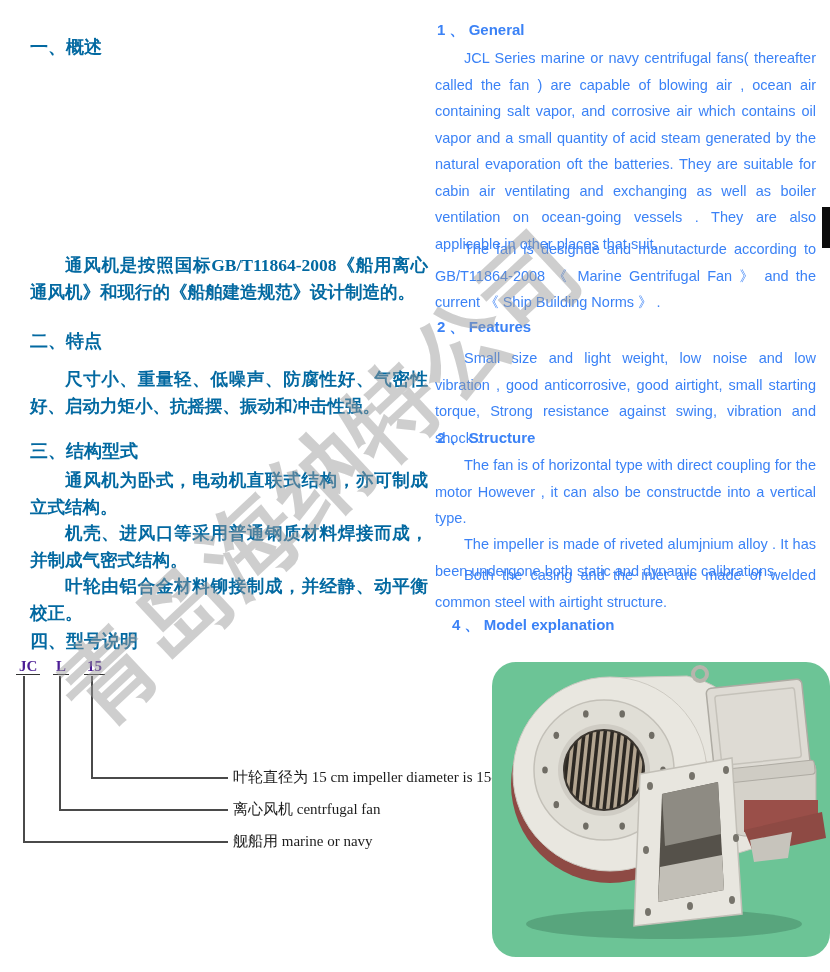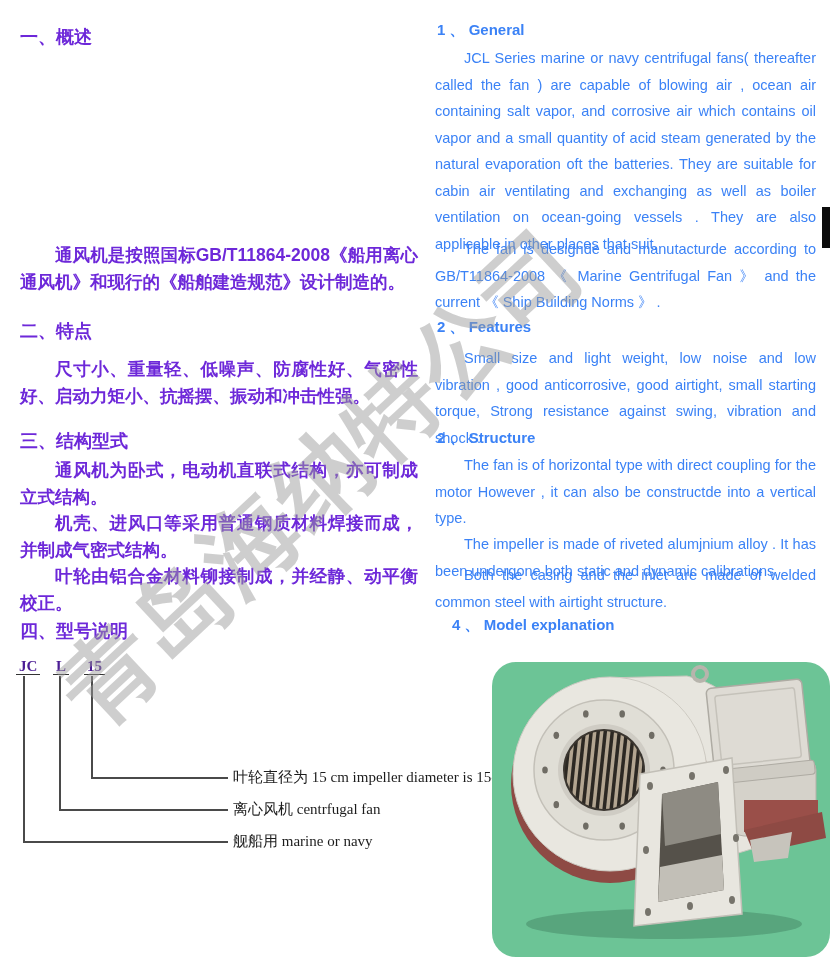--- a/index.html
+++ b/index.html
@@ -6,23 +6,23 @@
   .page{
     position:relative;
     width:830px;height:972px;
     background:#ffffff;
     overflow:hidden;
     font-family:"Liberation Serif","DejaVu Serif",serif;
   }
   
   .abs{position:absolute;}
   .zh{
-    font-family:Liberation Sans, sans-serif;
-    font-size:17.5px;line-height:26.5px;color:#6d28d9;
-    font-weight:600;margin:6px;
+    font-family:Liberation Serif, serif;
+    font-size:17.5px;line-height:26.5px;color:#0369a1;
+    font-weight:600;margin:16px;
   }
   .zh-head{font-weight:700;font-size:18px;}
   .zh-p{text-align:justify;text-indent:2em;}
   .zh-p-flow p{margin:0;text-align:justify;text-indent:2em;}
   .en{
     font-family:"Liberation Sans","DejaVu Sans",sans-serif;
     font-size:14.5px;line-height:26.5px;color:#3b82f6;
     margin:3px;
   }
   .en-head{font-size:15px;font-weight:600;}

